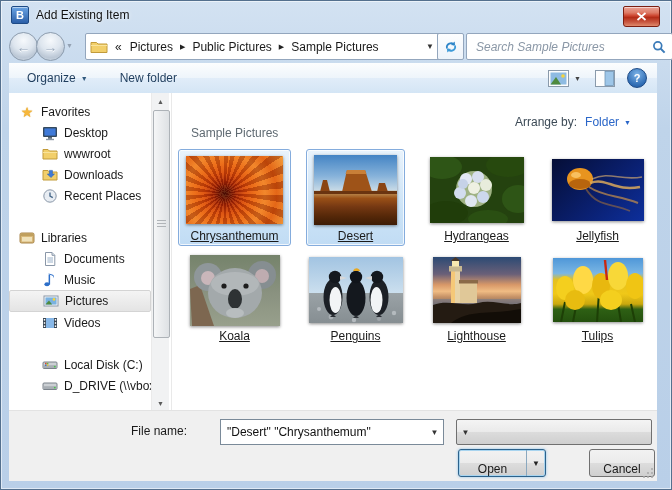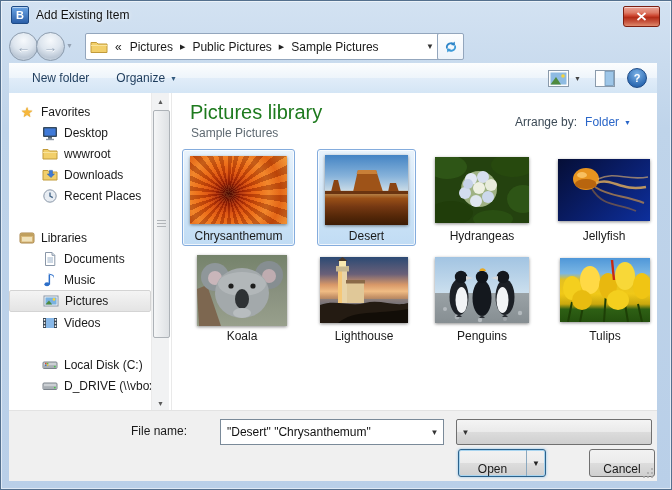--- a/index.html
+++ b/index.html
@@ -59,21 +59,21 @@
   .main { position:absolute; left:162px; top:0; right:0; bottom:0; background:#fff; border-left:1px solid #e9e9e9; }
   .libtitle { position:absolute; left:18px; top:8px; font-size:20px; color:#1e7a1e; }
   .libsub { position:absolute; left:19px; top:33px; font-size:12px; color:#5f6a72; }
   .arrange { position:absolute; right:26px; top:22px; display:flex; gap:8px; }
   .arrlabel { color:#3c4a56; }
   .arrvalue { color:#2a66c8; display:flex; align-items:center; gap:5px; }
   .arrvalue .tbarrow { color:#2a66c8; }
 
   .grid { position:absolute; left:2px; top:56px; }
   .grow { display:flex; }
-  .gcell { width:121px; height:100px; display:flex; justify-content:flex-end; align-items:flex-start; }
+  .gcell { width:121px; height:100px; display:flex; justify-content:center; align-items:flex-start;text-decoration:underline; }
   .tile { display:flex; flex-direction:column; align-items:center; padding:3px 7px 1px; border:1px solid transparent; border-radius:3px; }
   .tile.selected { border-color:#84acdd; background:linear-gradient(180deg,#e9f3fc 0%,#cde4f7 60%,#c1dcf4 100%); box-shadow:inset 0 0 0 1px rgba(255,255,255,.75); }
   .imgbox { height:74px; display:flex; align-items:center; }
   .thumb { position:relative; box-shadow:0 1px 3px rgba(0,0,0,.45); }
   .thumb svg { position:absolute; inset:0; }
   .tlabel { margin-top:2px; line-height:15px; padding:0 2px; color:#1a1a1a; }
 
   
   .footer { position:absolute; left:8px; right:14px; bottom:8px; height:70px; background:#f0f0f0; border-top:1px solid #e3e3e3; }
   .fnlabel { position:absolute; left:122px; top:13px; color:#1a1a1a; }
@@ -131,29 +131,36 @@
 
     <div class="refreshbtn">
       <svg width="14" height="14" viewBox="0 0 14 14">
         <path d="M3 8.5 A4.2 4.2 0 0 1 10.5 5" stroke="#2f86c9" stroke-width="1.8" fill="none"></path>
         <path d="M10.8 1.5 L10.8 5.6 L6.8 5 Z" fill="#2f86c9"></path>
         <path d="M11 5.5 A4.2 4.2 0 0 1 3.5 9" stroke="#3d9ad8" stroke-width="1.8" fill="none"></path>
         <path d="M3.2 12.5 L3.2 8.4 L7.2 9 Z" fill="#3d9ad8"></path>
       </svg>
     </div>
 
+    <div class="searchbox">
+      <input type="text" placeholder="Search Sample Pictures" style="">
+      <svg width="14" height="14" viewBox="0 0 14 14">
+        <circle cx="5.8" cy="5.8" r="3.9" stroke="#3a7ab8" stroke-width="1.7" fill="none"></circle>
+        <path d="M8.8 8.8 L12.6 12.6" stroke="#3a7ab8" stroke-width="2"></path>
+      </svg>
+    </div>
   </div>
 
   <div class="toolbar">
-    <div class="tbitem" style="margin-left:14px">
-      <span>New folder</span>
-    </div>
     <div class="tbitem" style="margin-left:9px">
       <span>Organize</span>
       <span class="tbarrow">▼</span>
+    </div>
+    <div class="tbitem" style="margin-left:14px">
+      <span>New folder</span>
     </div>
     <div class="tbright">
       <div class="tbitem" style="padding:3px 2px">
         <svg width="21" height="17" viewBox="0 0 21 17">
           <rect x="0.5" y="0.5" width="20" height="16" fill="#fdfdfd" stroke="#8a9aab"></rect>
           <rect x="2.5" y="2.5" width="16" height="12" fill="#8ebbe2"></rect>
           <path d="M2.5 14.5 L8 7 L13 14.5 Z" fill="#4e8a3e"></path>
           <circle cx="15" cy="6" r="1.8" fill="#f6d43c"></circle>
         </svg>
         <span class="tbarrow" style="color:#444">▼</span>
@@ -309,21 +316,20 @@
         </div>
       <div class="sthumb">
           <div class="sgrip"></div>
         </div>
       <div class="sbtn sdn">
           <span>▼</span>
         </div>
     </div>
 
     <div class="main">
-      <div class="libtitle">Pictures library</div>
       <div class="libsub">Sample Pictures</div>
       <div class="arrange">
         <span class="arrlabel">Arrange by:</span>
         <span class="arrvalue">
           <span>Folder</span>
           <span class="tbarrow">▼</span>
         </span>
       </div>
 
       <div class="grid">
@@ -420,42 +426,20 @@
                 <ellipse cx="45" cy="38" rx="27" ry="25" fill="#a3a9ab"></ellipse>
                 <ellipse cx="45" cy="29" rx="24" ry="12" fill="#b2b7b9"></ellipse>
                 <circle cx="34" cy="31" r="2.6" fill="#1d1d1d"></circle>
                       <circle cx="56" cy="31" r="2.6" fill="#1d1d1d"></circle>
                 <ellipse cx="45" cy="44" rx="7" ry="10" fill="#2e3234"></ellipse>
                 <ellipse cx="45" cy="58" rx="9" ry="5" fill="#b8bdbf"></ellipse>
               </svg>
                   </div>
                 </div>
             <div class="tlabel">Koala</div>
-          </div>
-            </div>
-
-          <div class="gcell">
-              <div class="tile">
-            <div class="imgbox">
-                  <div class="thumb" style="width:88px;height:66px;background:linear-gradient(180deg,#2c4a74 0%,#6a6078 26%,#d89868 42%,#f0bc84 52%,#c89468 60%,#8a7060 70%,#5a4a40 80%);">
-              <svg viewBox="0 0 88 66">
-                <rect y="42" width="88" height="8" fill="#6a7890" opacity=".5"></rect>
-                <path d="M0 66 L0 48 C15 42 30 50 45 46 C60 42 75 50 88 46 L88 66 Z" fill="#241b12"></path>
-                <path d="M18 66 C35 52 55 58 88 52 L88 66 Z" fill="#120d07"></path>
-                <rect x="18" y="14" width="9" height="32" fill="#e8d4a8"></rect>
-                <rect x="18" y="14" width="4" height="32" fill="#f5c878"></rect>
-                <rect x="16" y="9" width="13" height="5.5" fill="#c8b890"></rect>
-                <rect x="19" y="4" width="7" height="5.5" fill="#f8e8b0"></rect>
-                <path d="M17.5 4 L22.5 0 L27.5 4 Z" fill="#4a3828"></path>
-                <rect x="27" y="26" width="17" height="20" fill="#e0c898"></rect>
-                <rect x="26" y="23" width="19" height="3.5" fill="#8a6a48"></rect>
-              </svg>
-                  </div>
-                </div>
-            <div class="tlabel">Lighthouse</div>
           </div>
             </div>
 
           <div class="gcell">
               <div class="tile">
             <div class="imgbox">
                   <div class="thumb" style="width:94px;height:66px;background:linear-gradient(180deg,#a2c4e2 0%,#cbdfee 54%,#9aa2a6 55%,#868e92 100%);">
               <svg viewBox="0 0 94 66">
                 <circle cx="10" cy="52" r="2" fill="#b4babe"></circle>
                       <circle cx="22" cy="60" r="2.4" fill="#aab0b4"></circle>
@@ -479,20 +463,42 @@
               </svg>
                   </div>
                 </div>
             <div class="tlabel">Penguins</div>
           </div>
             </div>
 
           <div class="gcell">
               <div class="tile">
             <div class="imgbox">
+                  <div class="thumb" style="width:88px;height:66px;background:linear-gradient(180deg,#2c4a74 0%,#6a6078 26%,#d89868 42%,#f0bc84 52%,#c89468 60%,#8a7060 70%,#5a4a40 80%);">
+              <svg viewBox="0 0 88 66">
+                <rect y="42" width="88" height="8" fill="#6a7890" opacity=".5"></rect>
+                <path d="M0 66 L0 48 C15 42 30 50 45 46 C60 42 75 50 88 46 L88 66 Z" fill="#241b12"></path>
+                <path d="M18 66 C35 52 55 58 88 52 L88 66 Z" fill="#120d07"></path>
+                <rect x="18" y="14" width="9" height="32" fill="#e8d4a8"></rect>
+                <rect x="18" y="14" width="4" height="32" fill="#f5c878"></rect>
+                <rect x="16" y="9" width="13" height="5.5" fill="#c8b890"></rect>
+                <rect x="19" y="4" width="7" height="5.5" fill="#f8e8b0"></rect>
+                <path d="M17.5 4 L22.5 0 L27.5 4 Z" fill="#4a3828"></path>
+                <rect x="27" y="26" width="17" height="20" fill="#e0c898"></rect>
+                <rect x="26" y="23" width="19" height="3.5" fill="#8a6a48"></rect>
+              </svg>
+                  </div>
+                </div>
+            <div class="tlabel">Lighthouse</div>
+          </div>
+            </div>
+
+          <div class="gcell">
+              <div class="tile">
+            <div class="imgbox">
                   <div class="thumb" style="width:90px;height:64px;background:linear-gradient(180deg,#4f97d8 0%,#7ab6e4 24%,#e4c020 34%,#f0c818 56%,#caa80e 72%,#2e6014 80%,#24500e 100%);">
               <svg viewBox="0 0 90 64">
                 <path d="M20 64 L25 38 M44 64 L46 34 M68 64 L64 40 M8 64 L12 44 M82 64 L78 46" stroke="#1d3f06" stroke-width="2" fill="none"></path>
                 <ellipse cx="12" cy="30" rx="9" ry="12" fill="#f4cf1e"></ellipse>
                 <ellipse cx="30" cy="22" rx="10" ry="14" fill="#ffd945"></ellipse>
                 <ellipse cx="48" cy="28" rx="9" ry="13" fill="#e8b80f"></ellipse>
                 <ellipse cx="65" cy="18" rx="10" ry="14" fill="#f8d838"></ellipse>
                 <ellipse cx="82" cy="28" rx="9" ry="13" fill="#f0c514"></ellipse>
                 <path d="M52 2 L54 22" stroke="#c82810" stroke-width="2.4"></path>
                 <ellipse cx="22" cy="42" rx="10" ry="10" fill="#e8bc10"></ellipse>

